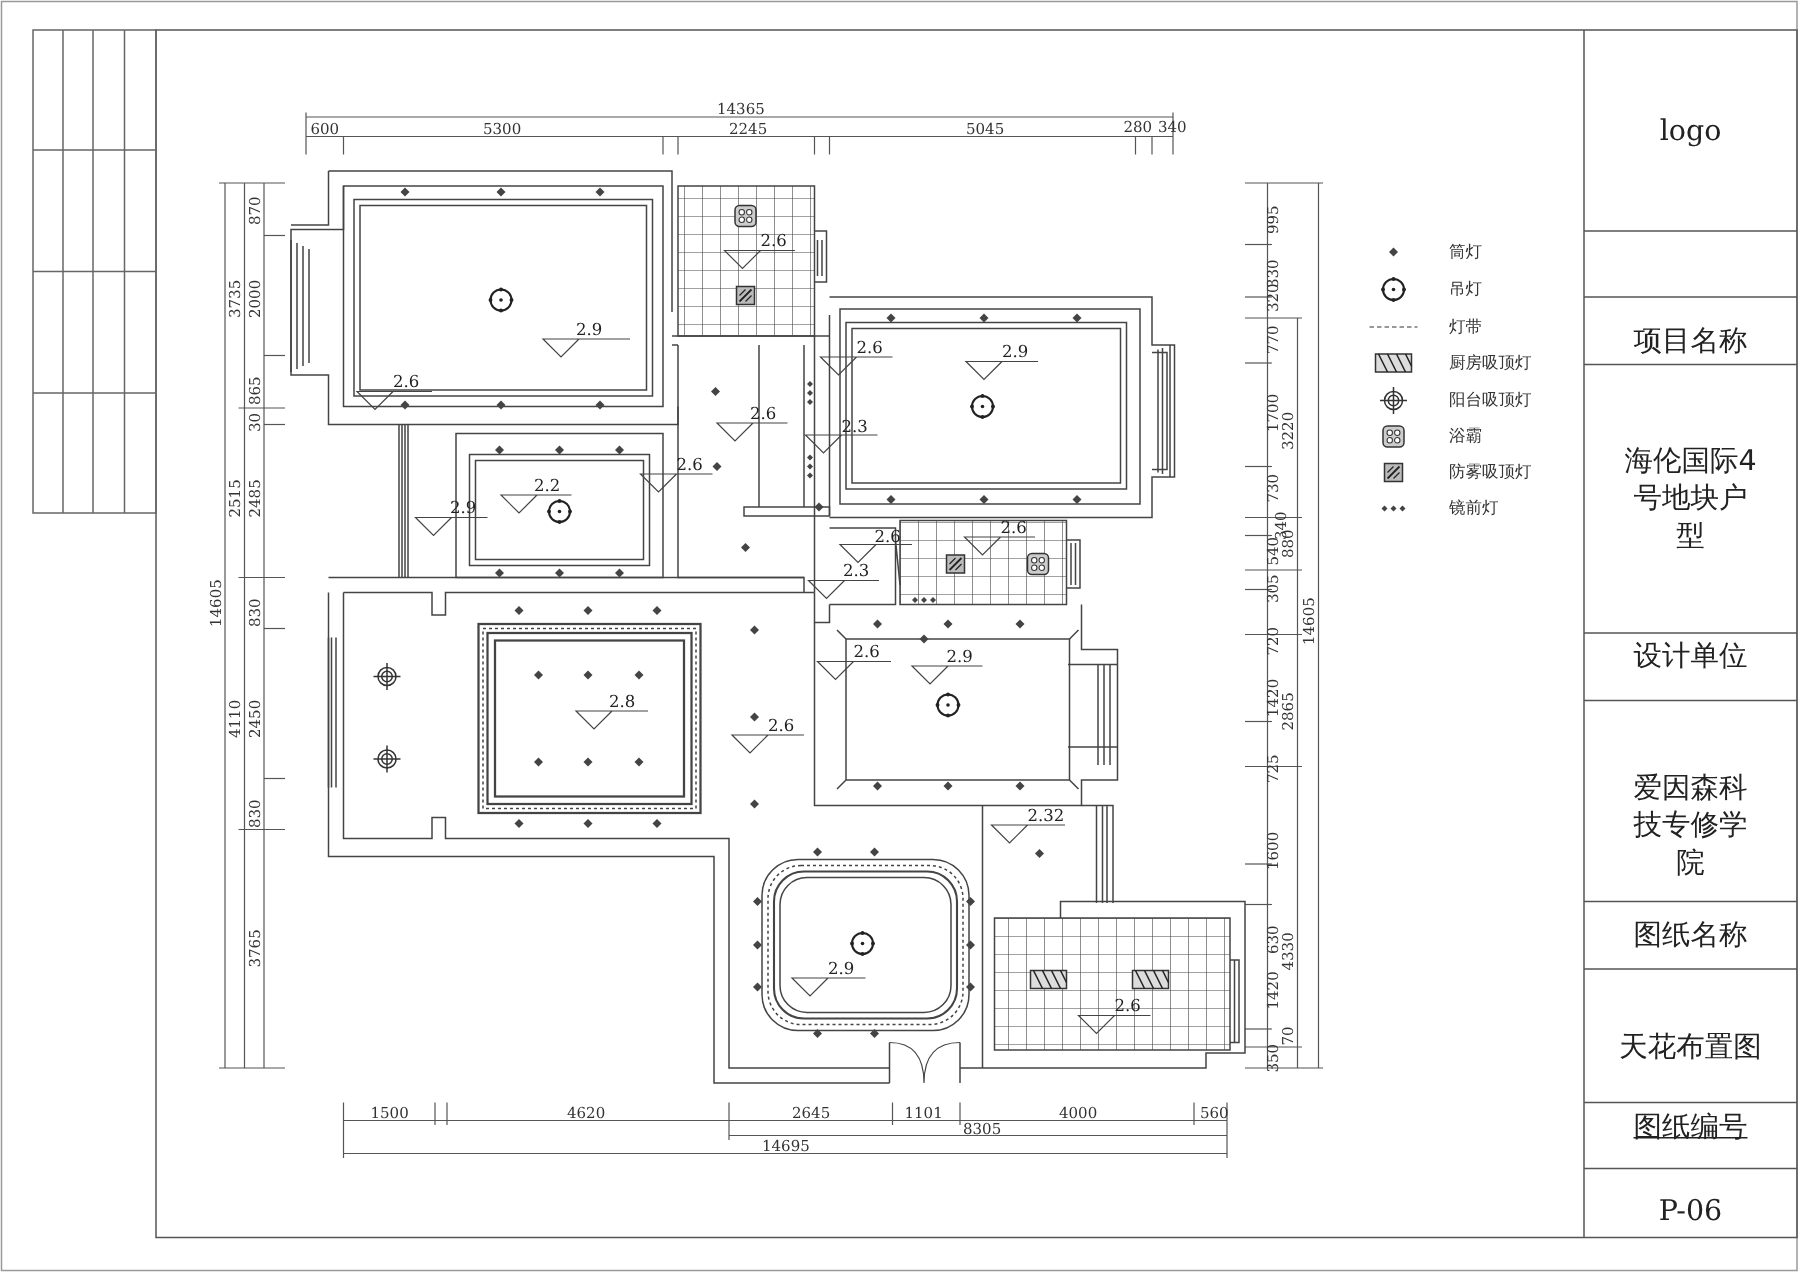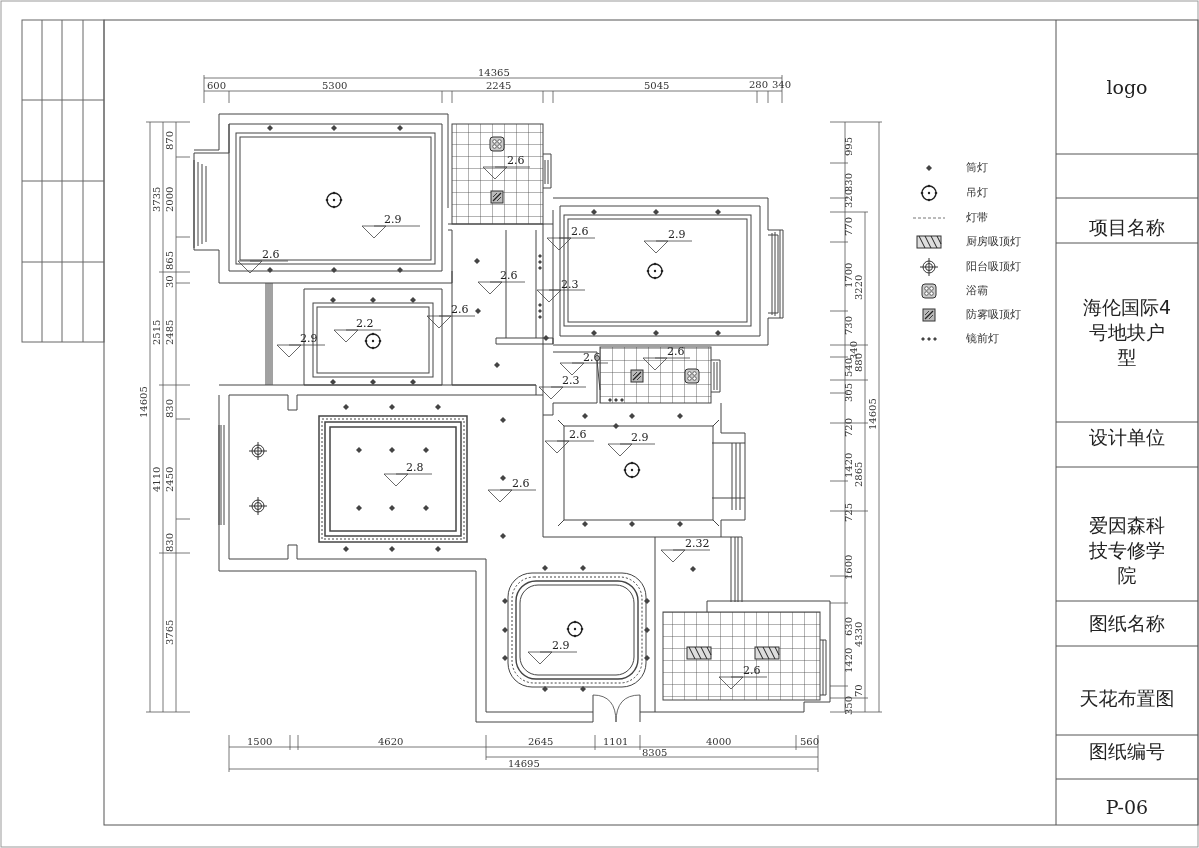--- a/index.html
+++ b/index.html
@@ -444,14 +444,14 @@
   <span>型</span>
 </div>
 <div class="tb-cell" style="top:406px; height:62px;">设计单位</div>
 <div class="tb-cell" style="top:467px; height:134px; flex-direction:column;margin-top:16px;">
   <span>爱因森科</span>
   <span>技专修学</span>
   <span>院</span>
 </div>
 <div class="tb-cell" style="top:601px; height:45px;">图纸名称</div>
 <div class="tb-cell" style="top:646px; height:105px;">天花布置图</div>
-<div class="tb-cell" style="top:735px; height:32px;">图纸编号</div>
+<div class="tb-cell" style="top:735px; height:32px;text-decoration:underline;">图纸编号</div>
 <div class="tb-cell serif" style="top:784px; height:46px;">P-06</div>
 
 </body></html>

